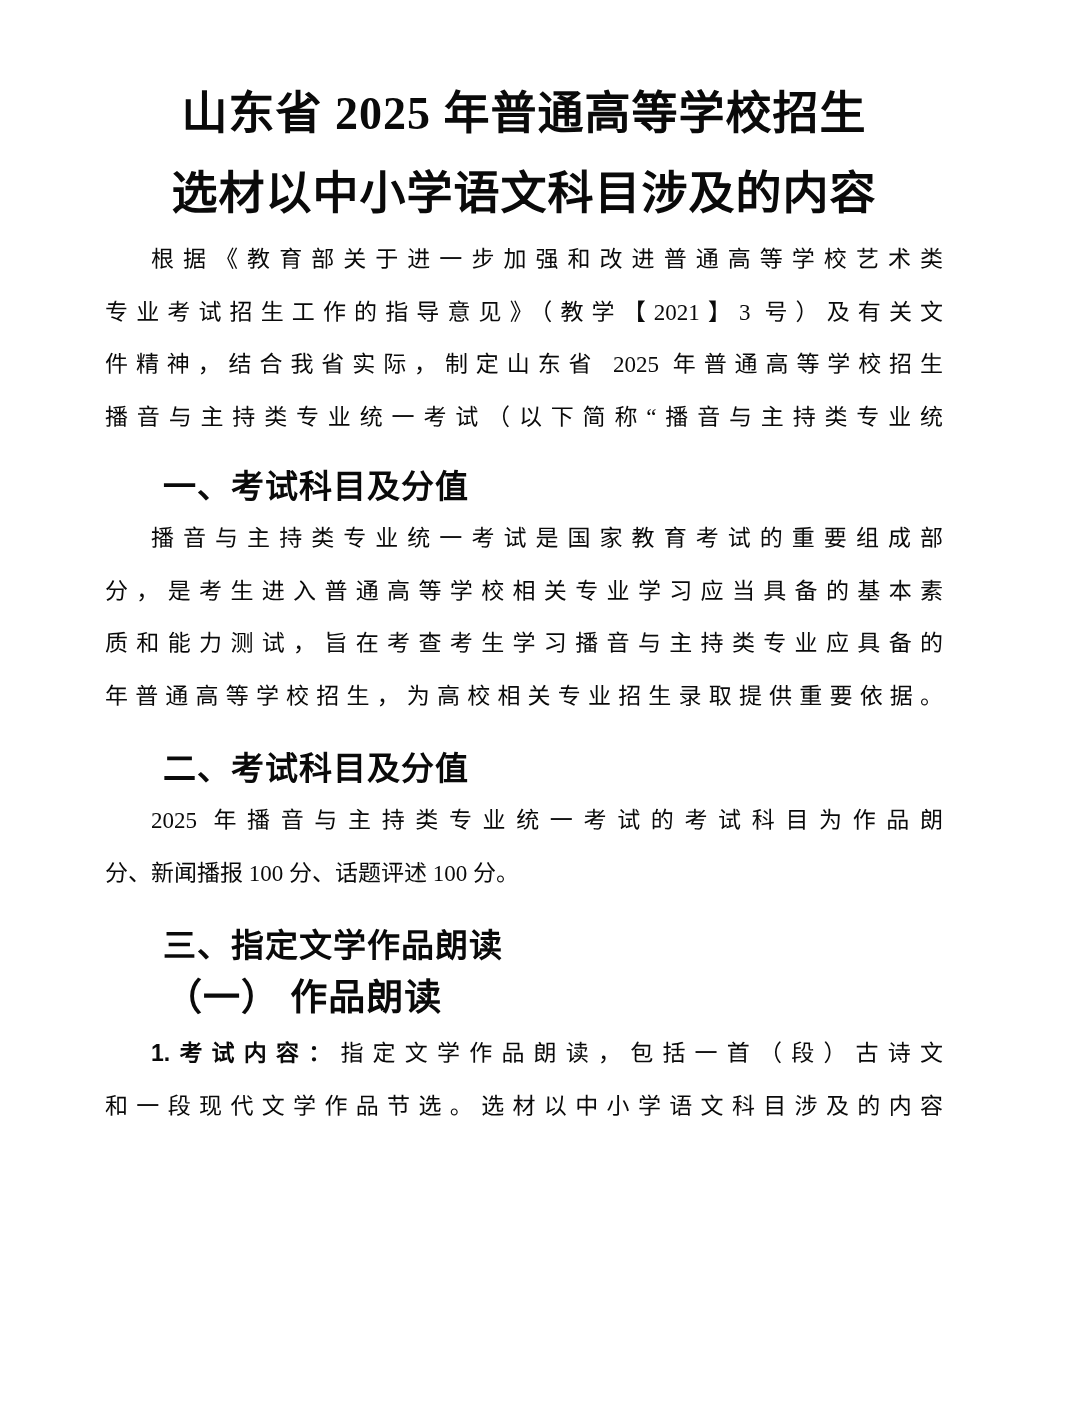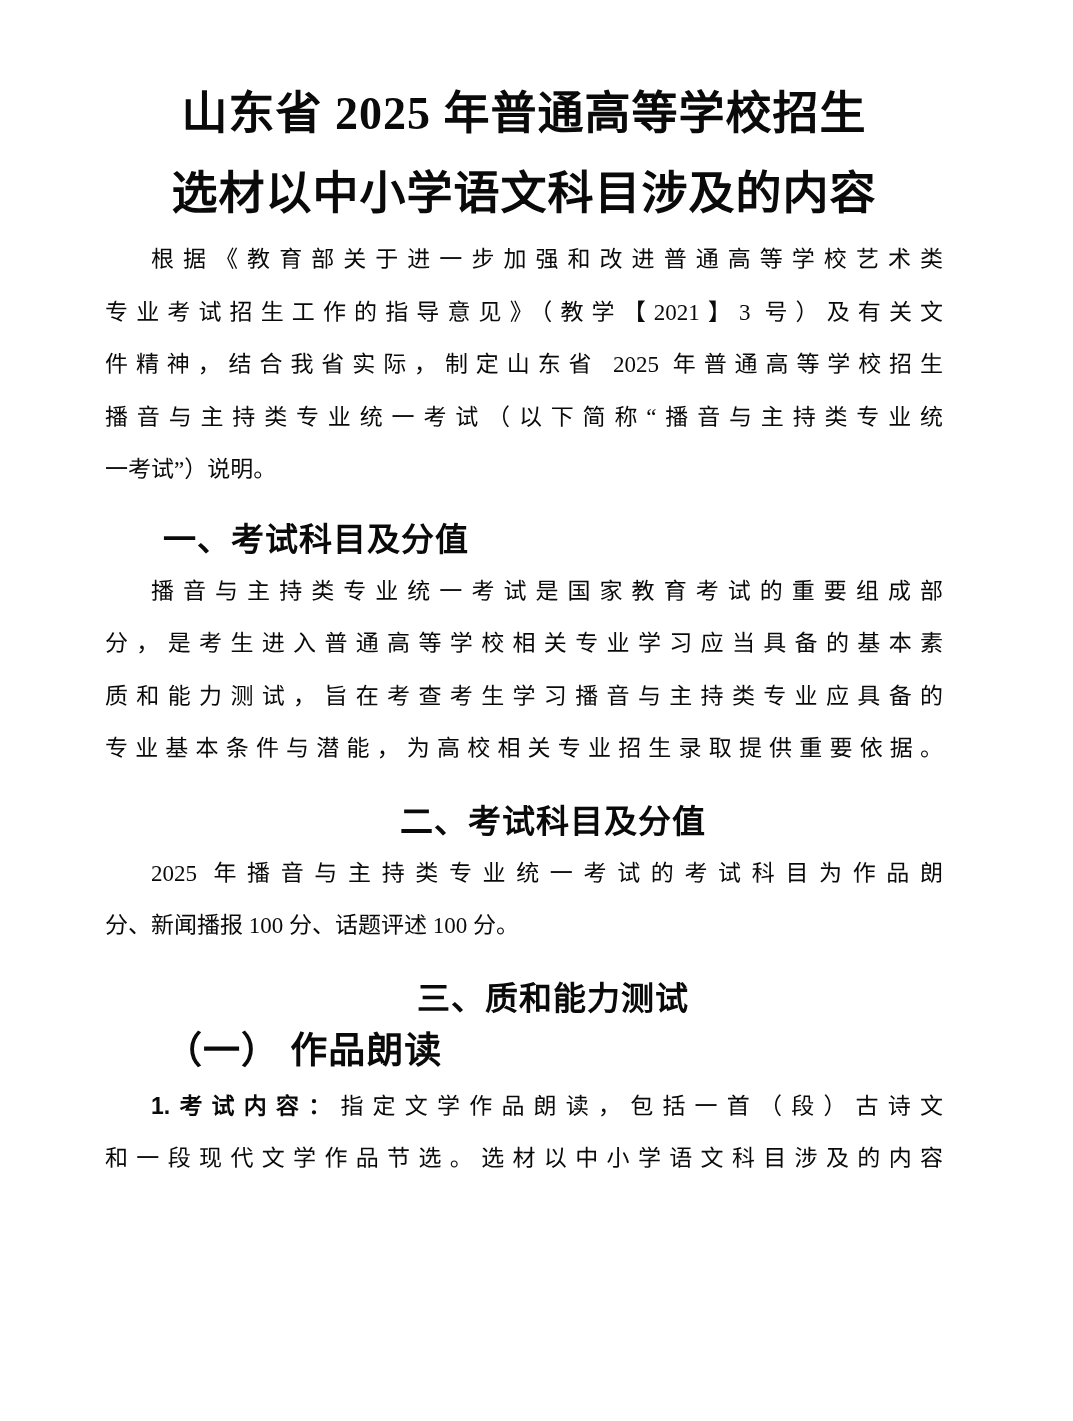--- a/index.html
+++ b/index.html
@@ -43,21 +43,21 @@
   .para-intro { margin-top: 58px; }
   .heading {
     font-family: "Liberation Sans", "DejaVu Sans", sans-serif;
     font-weight: bold;
     font-size: 33px;
     line-height: 52px;
     padding-left: 58px;
     letter-spacing: 1px;
   }
   .h-main   { margin-top: 17px; }
-  .h-main2  { margin-top: 20px; text-align: center; }
+  .h-main2  { margin-top: 20px; }
   .sub-heading {
     font-family: "Liberation Sans", "DejaVu Sans", sans-serif;
     font-weight: bold;
     font-size: 37px;
     line-height: 52px;
     padding-left: 60px;
     letter-spacing: 1px;
   }
   .lead-bold {
     font-family: "Liberation Sans", "DejaVu Sans", sans-serif;
@@ -72,40 +72,39 @@
 <div class="page">
 
   <div class="doc-title">山东省 2025 年普通高等学校招生</div>
   <div class="doc-title">选材以中小学语文科目涉及的内容</div>
 
   <div class="para para-intro">
     <div class="line fill indent">根据《教育部关于进一步加强和改进普通高等学校艺术类</div>
     <div class="line fill">专业考试招生工作的指导意见》（教学【2021】3 号）及有关文</div>
     <div class="line fill">件精神，结合我省实际，制定山东省 2025 年普通高等学校招生</div>
     <div class="line fill">播音与主持类专业统一考试（以下简称“播音与主持类专业统</div>
-    <div class="line">一考试”）说明。</div>
   </div>
 
   <div class="heading h-main">一、考试科目及分值</div>
 
   <div class="para">
     <div class="line fill indent">播音与主持类专业统一考试是国家教育考试的重要组成部</div>
     <div class="line fill">分，是考生进入普通高等学校相关专业学习应当具备的基本素</div>
     <div class="line fill">质和能力测试，旨在考查考生学习播音与主持类专业应具备的</div>
-    <div class="line fill">专业基本条件与潜能，为高校相关专业招生录取提供重要依据。</div>
+    <div class="line fill">年普通高等学校招生，为高校相关专业招生录取提供重要依据。</div>
   </div>
 
   <div class="heading h-main2">二、考试科目及分值</div>
 
   <div class="para">
     <div class="line fill indent">2025 年播音与主持类专业统一考试的考试科目为作品朗</div>
     <div class="line">分、新闻播报 100 分、话题评述 100 分。</div>
   </div>
 
-  <div class="heading h-main2">三、质和能力测试</div>
+  <div class="heading h-main2">三、指定文学作品朗读</div>
 
   <div class="sub-heading">（一） 作品朗读</div>
 
   <div class="para para-p4">
     <div class="line fill indent"><span class="lead-bold">1.考试内容：</span><span>指定文学作品朗读，包括一首（段）古诗文</span></div>
     <div class="line fill">和一段现代文学作品节选。选材以中小学语文科目涉及的内容</div>
 
   </div>
 
 </div>

